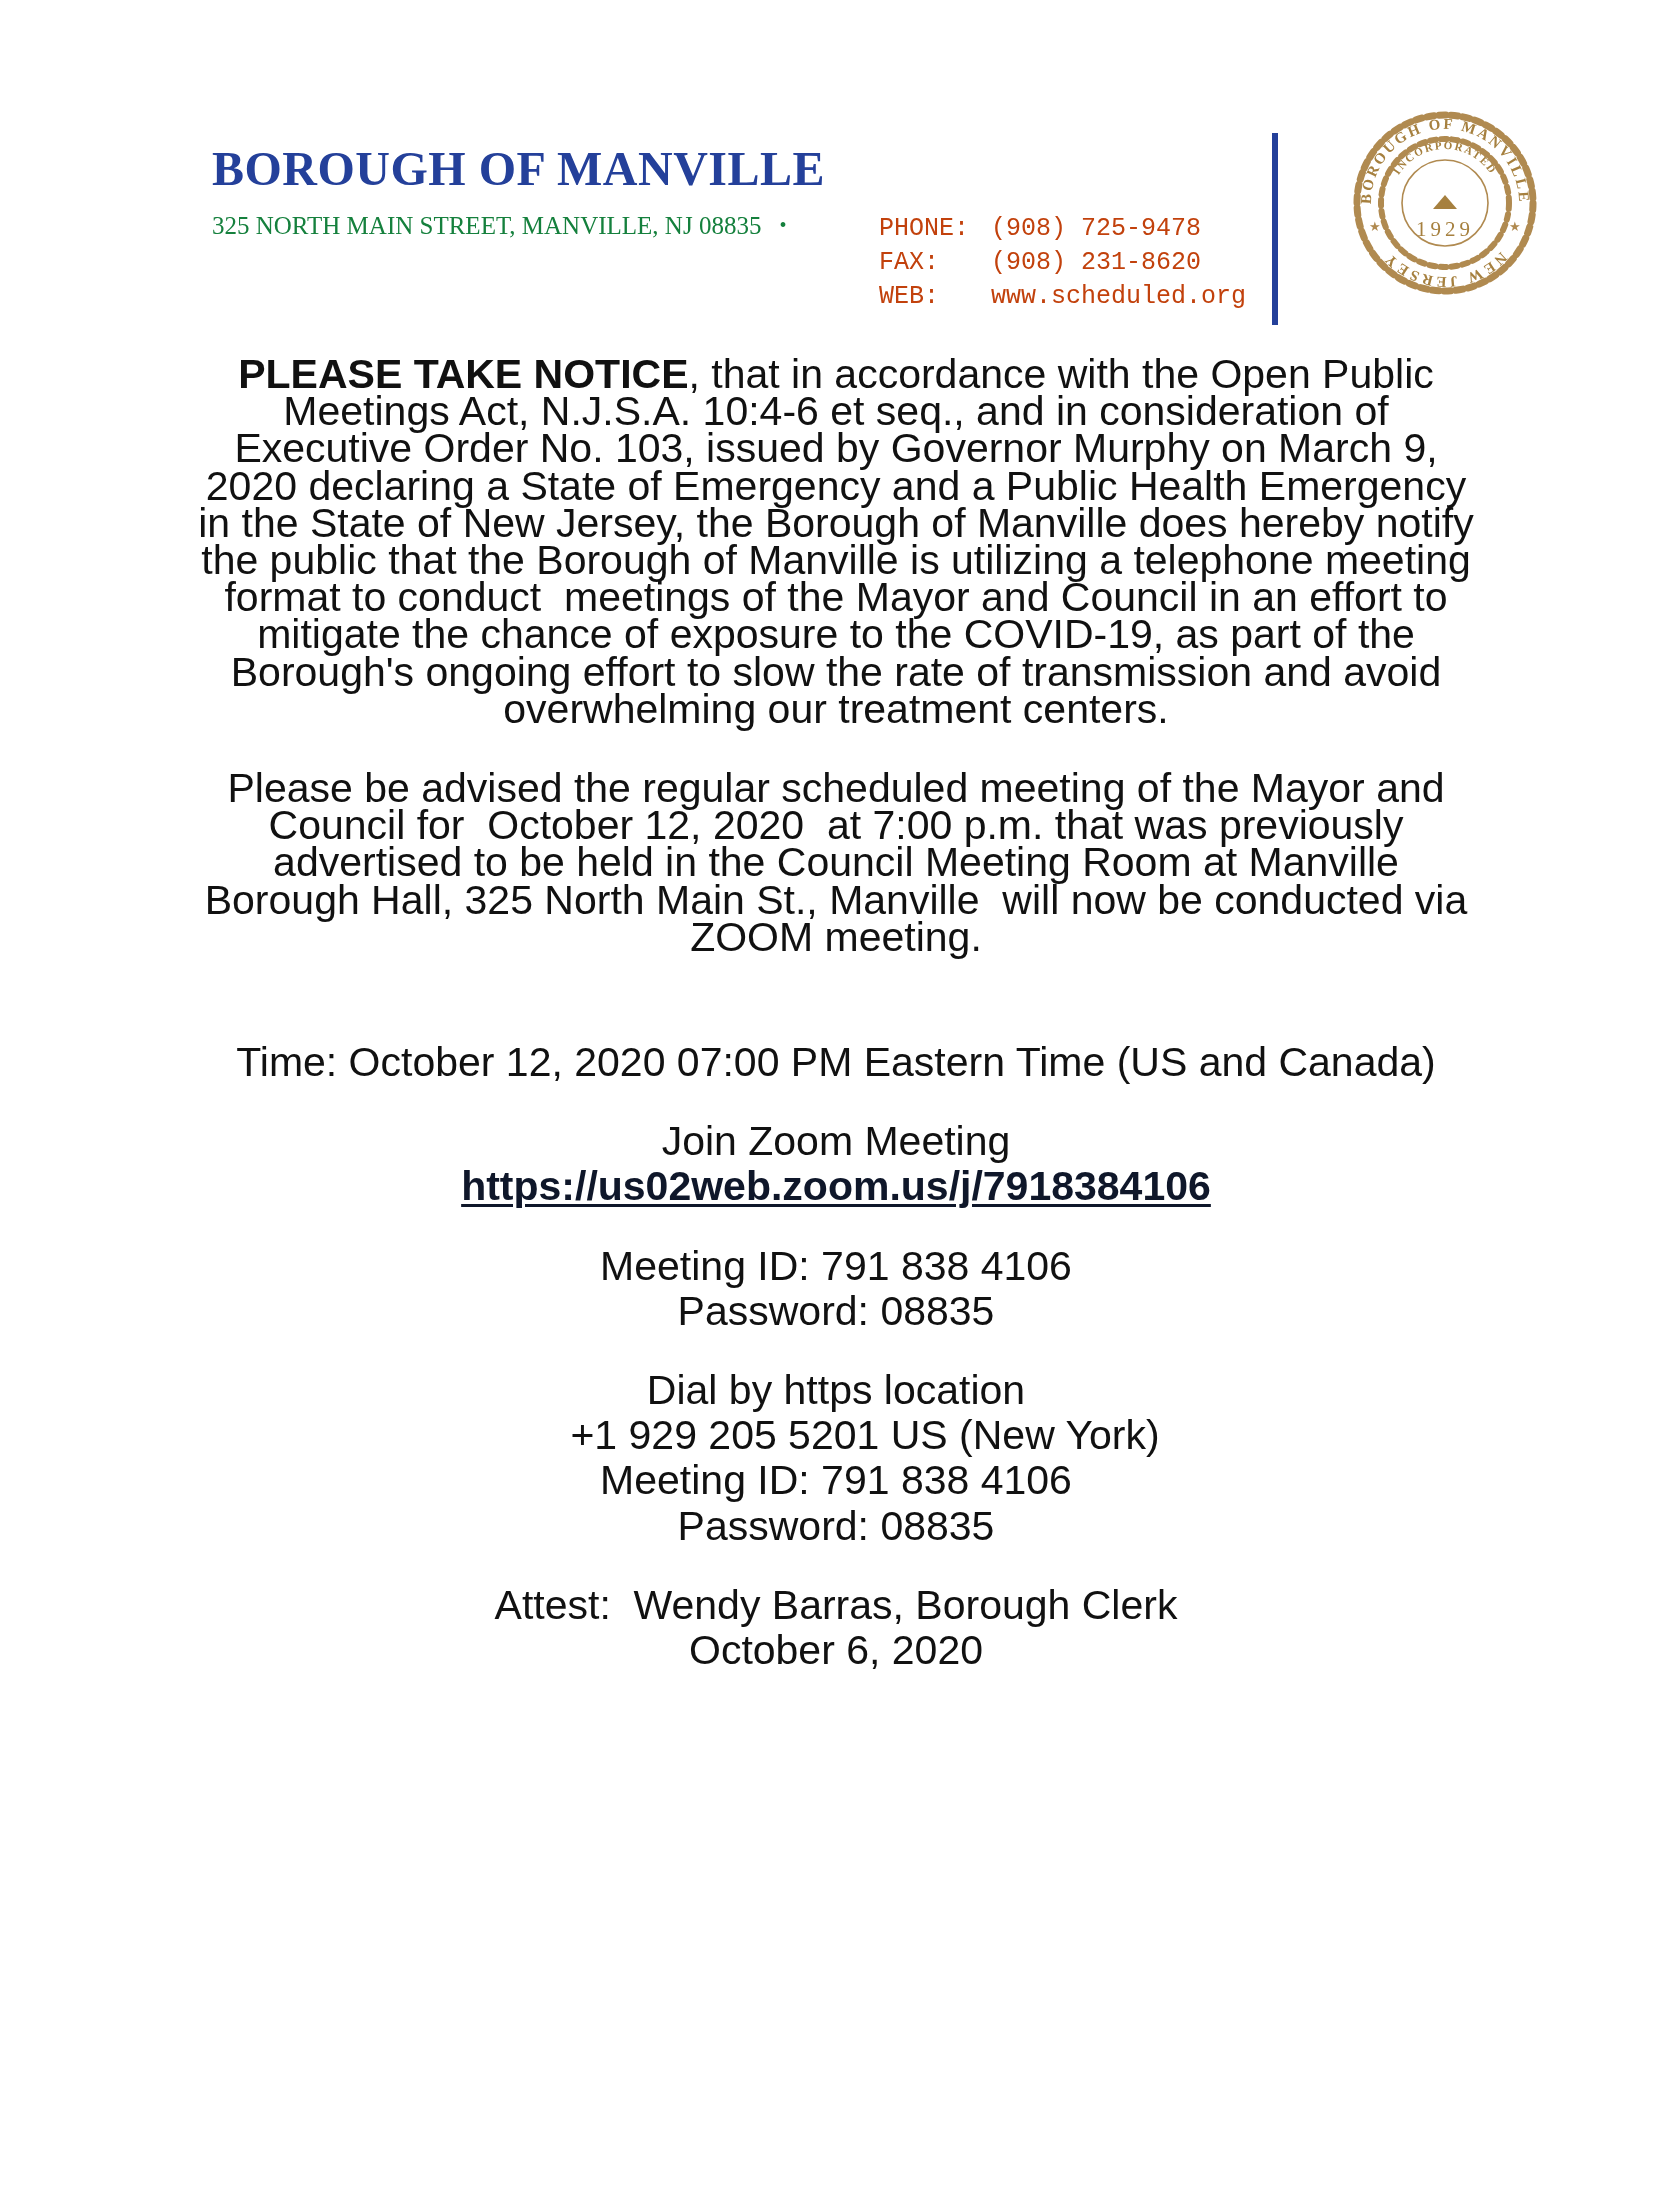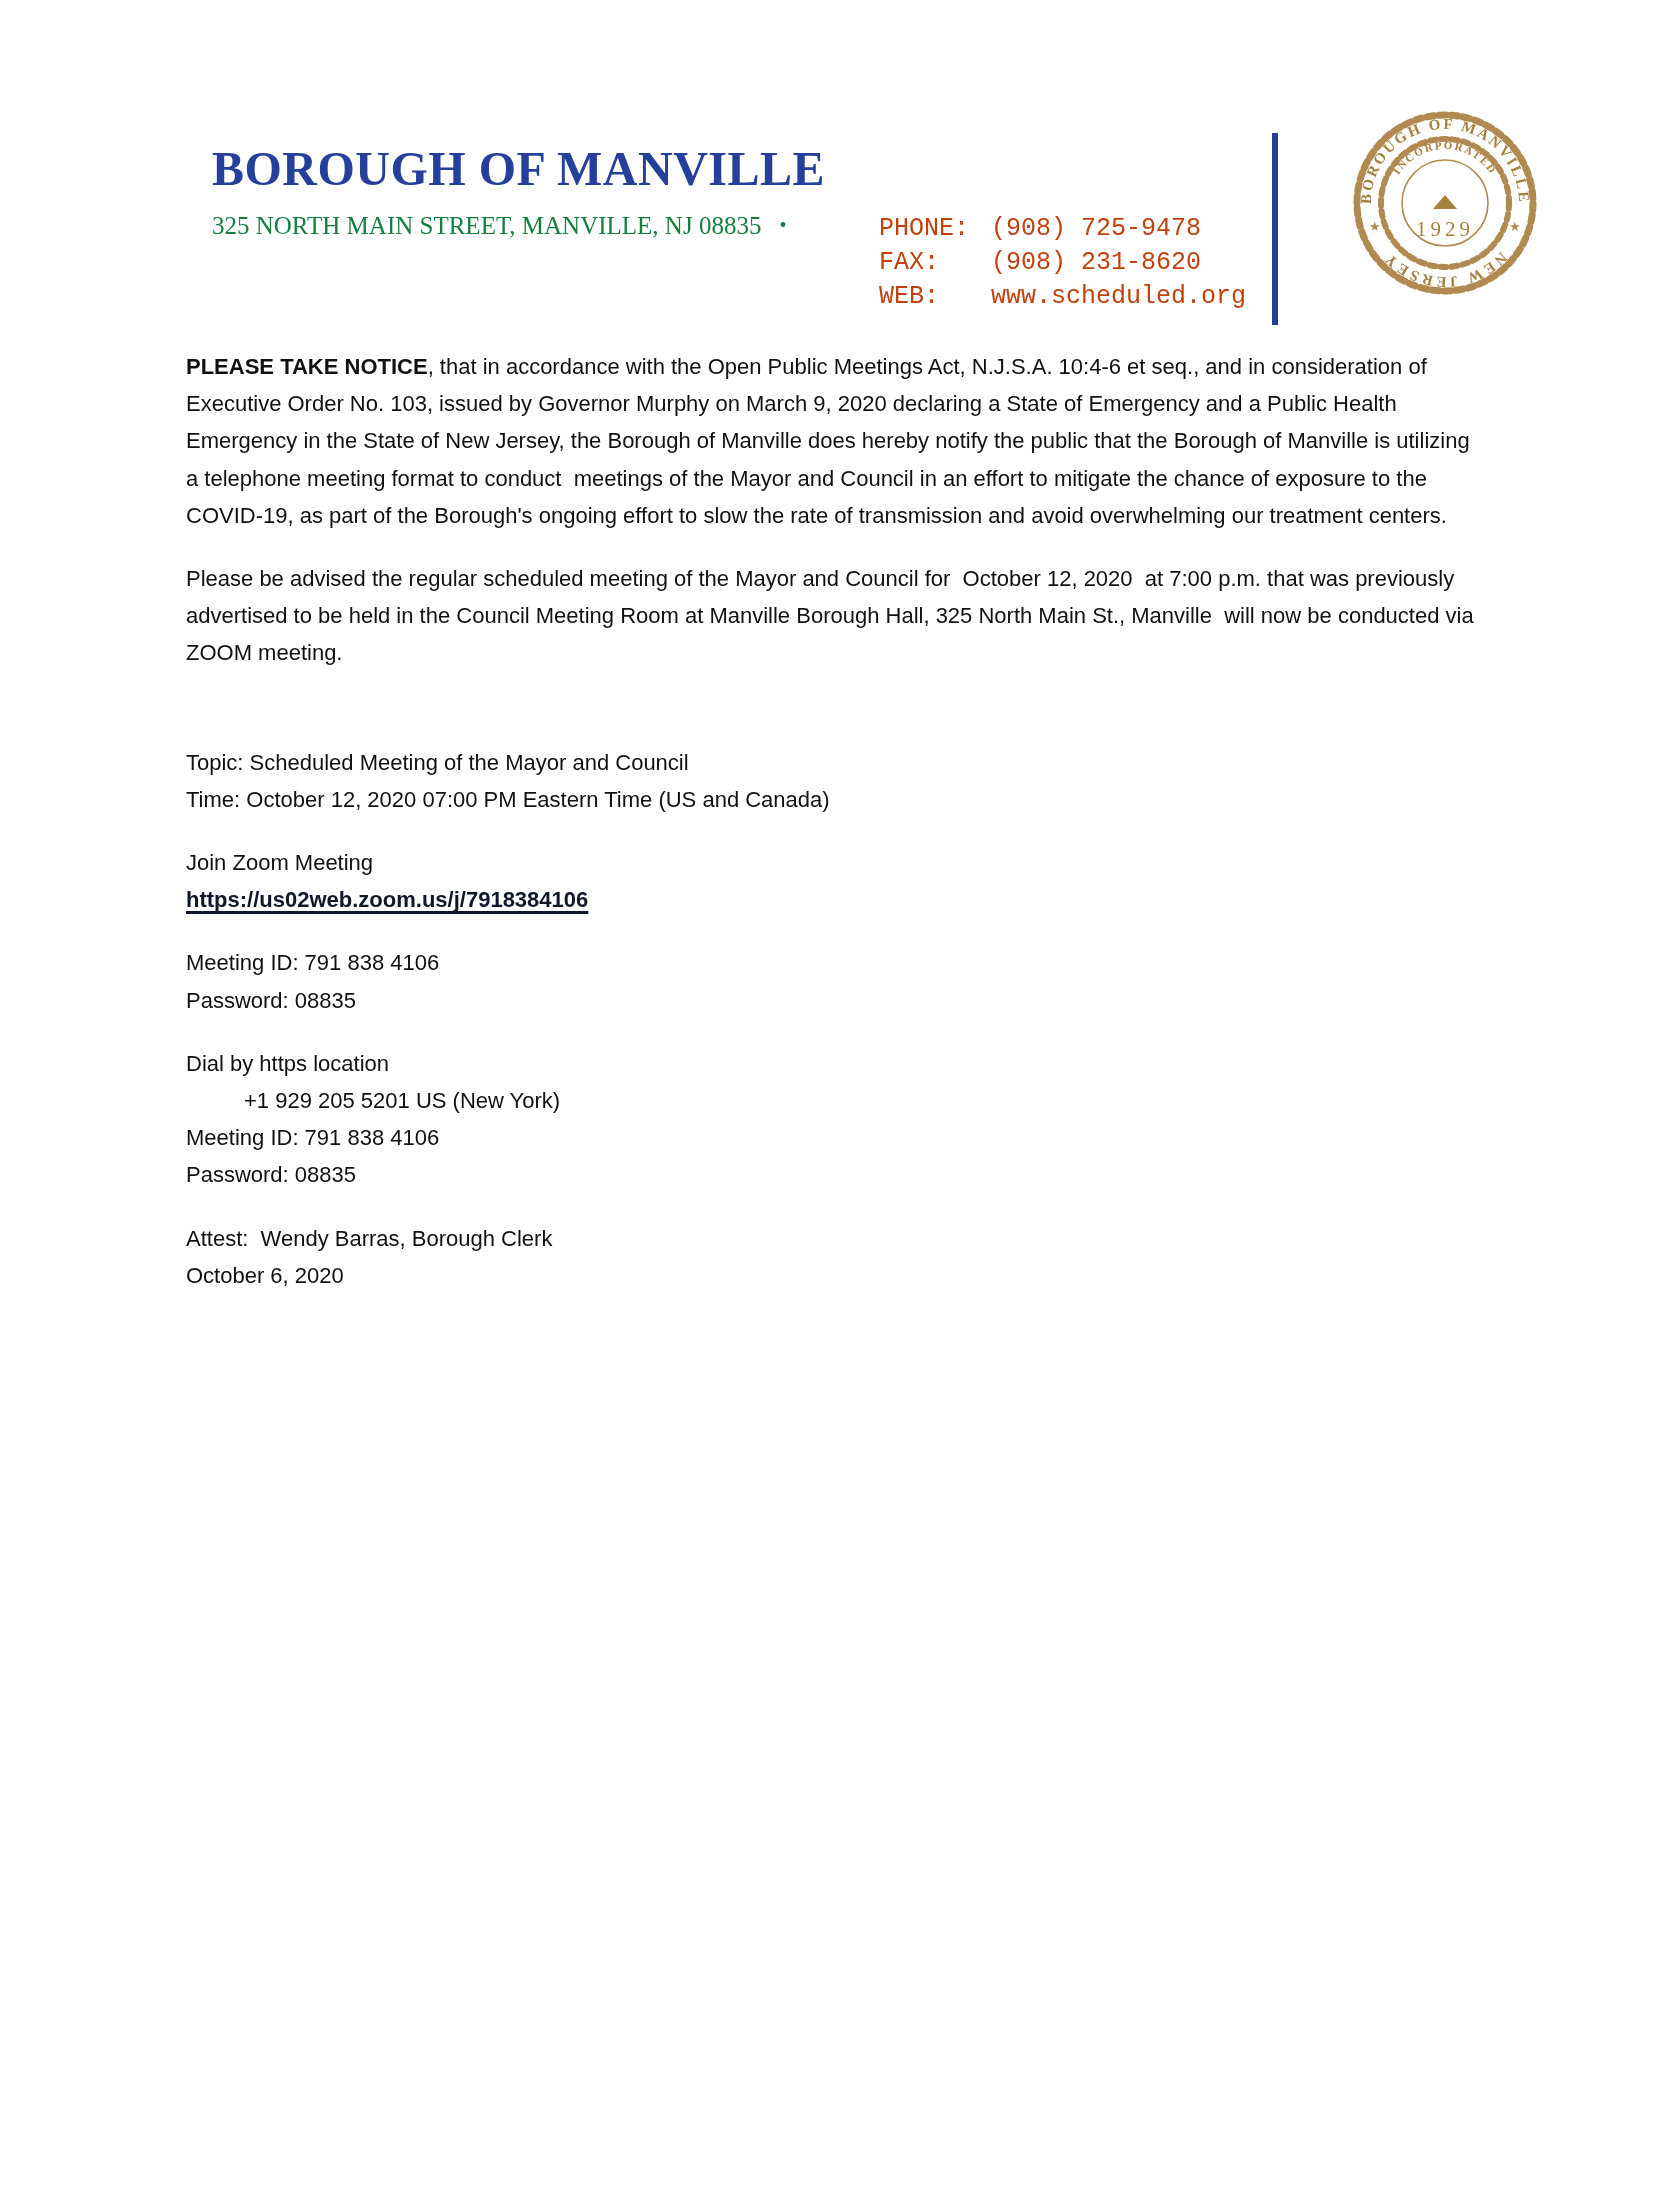--- a/index.html
+++ b/index.html
@@ -94,26 +94,26 @@
   .seal svg { display: block; }
 
   
   .body-copy {
     position: absolute;
     left: 186px;
     top: 348px;
     width: 1300px;
   }
   .para {
-    font-size: 22px;
+    font-size: 41px;
     line-height: 37.2px;
     color: #111111;
-    margin: 0;
+    margin: 8px;
     white-space: pre-wrap;
-    text-align: left;
+    text-align: center;
   }
   .spacer-sm { height: 26px; }
   .spacer-lg { height: 72px; }
   .lead {
     font-weight: bold;
   }
   .link {
     color: #0f172a;
     font-weight: bold;
     text-decoration: underline;
@@ -194,21 +194,20 @@
   <div class="body-copy">
 
     <p class="para"><span class="lead">PLEASE TAKE NOTICE</span><span>, that in accordance with the Open Public Meetings Act, N.J.S.A. 10:4-6 et seq., and in consideration of Executive Order No. 103, issued by Governor Murphy on March 9, 2020 declaring a State of Emergency and a Public Health Emergency in the State of New Jersey, the Borough of Manville does hereby notify the public that the Borough of Manville is utilizing a telephone meeting format to conduct  meetings of the Mayor and Council in an effort to mitigate the chance of exposure to the COVID-19, as part of the Borough's ongoing effort to slow the rate of transmission and avoid overwhelming our treatment centers.</span></p>
 
     <div class="spacer-sm"></div>
 
     <p class="para">Please be advised the regular scheduled meeting of the Mayor and Council for  October 12, 2020  at 7:00 p.m. that was previously advertised to be held in the Council Meeting Room at Manville Borough Hall, 325 North Main St., Manville  will now be conducted via ZOOM meeting.</p>
 
     <div class="spacer-lg"></div>
 
-    <p class="para">Topic: Scheduled Meeting of the Mayor and Council</p>
     <p class="para">Time: October 12, 2020 07:00 PM Eastern Time (US and Canada)</p>
 
     <div class="spacer-sm"></div>
 
     <p class="para">Join Zoom Meeting</p>
     <p class="para"><a class="link" href="#">https://us02web.zoom.us/j/7918384106</a></p>
 
     <div class="spacer-sm"></div>
 
     <p class="para">Meeting ID: 791 838 4106</p>

